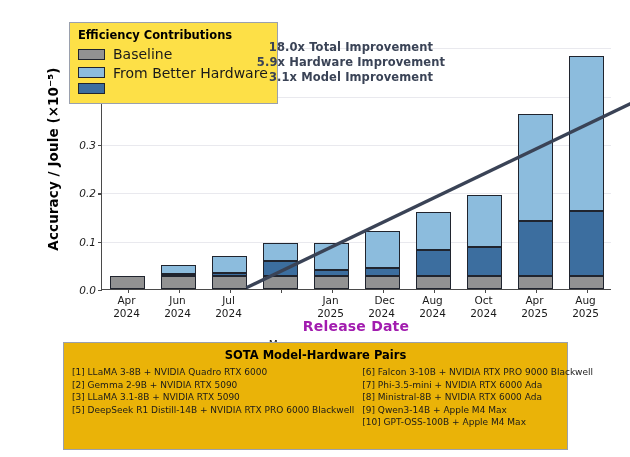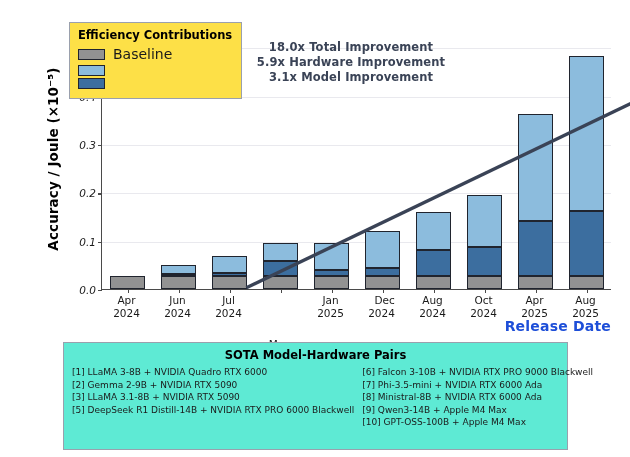--- a/index.html
+++ b/index.html
@@ -45,22 +45,22 @@
   .seg.model{background:#3c6e9f;}
   .seg.hw{background:#8cbcdd;}
 
   
   .xtick-label{
     position:absolute;top:294px;font-size:10.5px;color:#1a1a1a;
     text-align:center;line-height:12.5px;white-space:nowrap;
     transform:translateX(-50%);
   }
   .xlabel{
-    position:absolute;left:101px;top:318px;width:510px;text-align:right;
-    font-size:14px;font-weight:bold;color:#1d4ed8;letter-spacing:.2px;
+    position:absolute;left:101px;top:318px;width:510px;text-align:center;
+    font-size:14px;font-weight:bold;color:#a21caf;letter-spacing:.2px;
   }
 
   
   .legend{
     position:absolute;left:69px;top:22px;
     background:#fde047;border:1px solid #9aa0ad;
     padding:5px 9px 6px 8px;box-sizing:border-box;
   }
   .legend-title{font-size:11.5px;font-weight:bold;color:#000;margin-bottom:4px;}
   .legend-row{display:flex;align-items:center;margin:2.5px 0;}
@@ -71,21 +71,21 @@
   .annotation{
     position:absolute;left:236px;top:40px;width:230px;text-align:center;
     font-size:11.5px;font-weight:bold;color:#3a4356;line-height:15px;
     letter-spacing:.1px;
   }
   .arrow-svg{position:absolute;left:101px;top:34px;width:510px;height:256px;pointer-events:none;}
 
   
   .table-box{
     position:absolute;left:63px;top:342px;width:505px;height:108px;
-    background:#5eead4;border:1px solid #9aa0ad;box-sizing:border-box;
+    background:#eab308;border:1px solid #9aa0ad;box-sizing:border-box;
     padding:5px 8px 4px 8px;
   }
   .table-title{font-size:11.5px;font-weight:bold;color:#000;text-align:center;margin-bottom:4px;}
   .table-cols{display:flex;}
   .table-col{flex:1;}
   .table-col.right{padding-left:8px;}
   .pair-row{font-size:9px;color:#1a1a1a;line-height:12.6px;white-space:nowrap;}
 </style>
 </head>
 <body>
@@ -235,20 +235,21 @@
 
   <div class="legend">
     <div class="legend-title">Efficiency Contributions</div>
     <div id="legend-items">
         <div class="legend-row">
           <div class="legend-swatch" style="background: rgb(146, 146, 146);"></div>
           <div class="legend-text">Baseline</div>
         </div>
         <div class="legend-row">
           <div class="legend-swatch" style="background: rgb(140, 188, 221);"></div>
+          <div class="legend-text">From Better Hardware</div>
         </div>
         <div class="legend-row">
           <div class="legend-swatch" style="background: rgb(60, 110, 159);"></div>
         </div>
       </div>
   </div>
 
   <div class="annotation" id="annotation">
       <div>18.0x Total Improvement</div>
       <div>5.9x Hardware Improvement</div>

